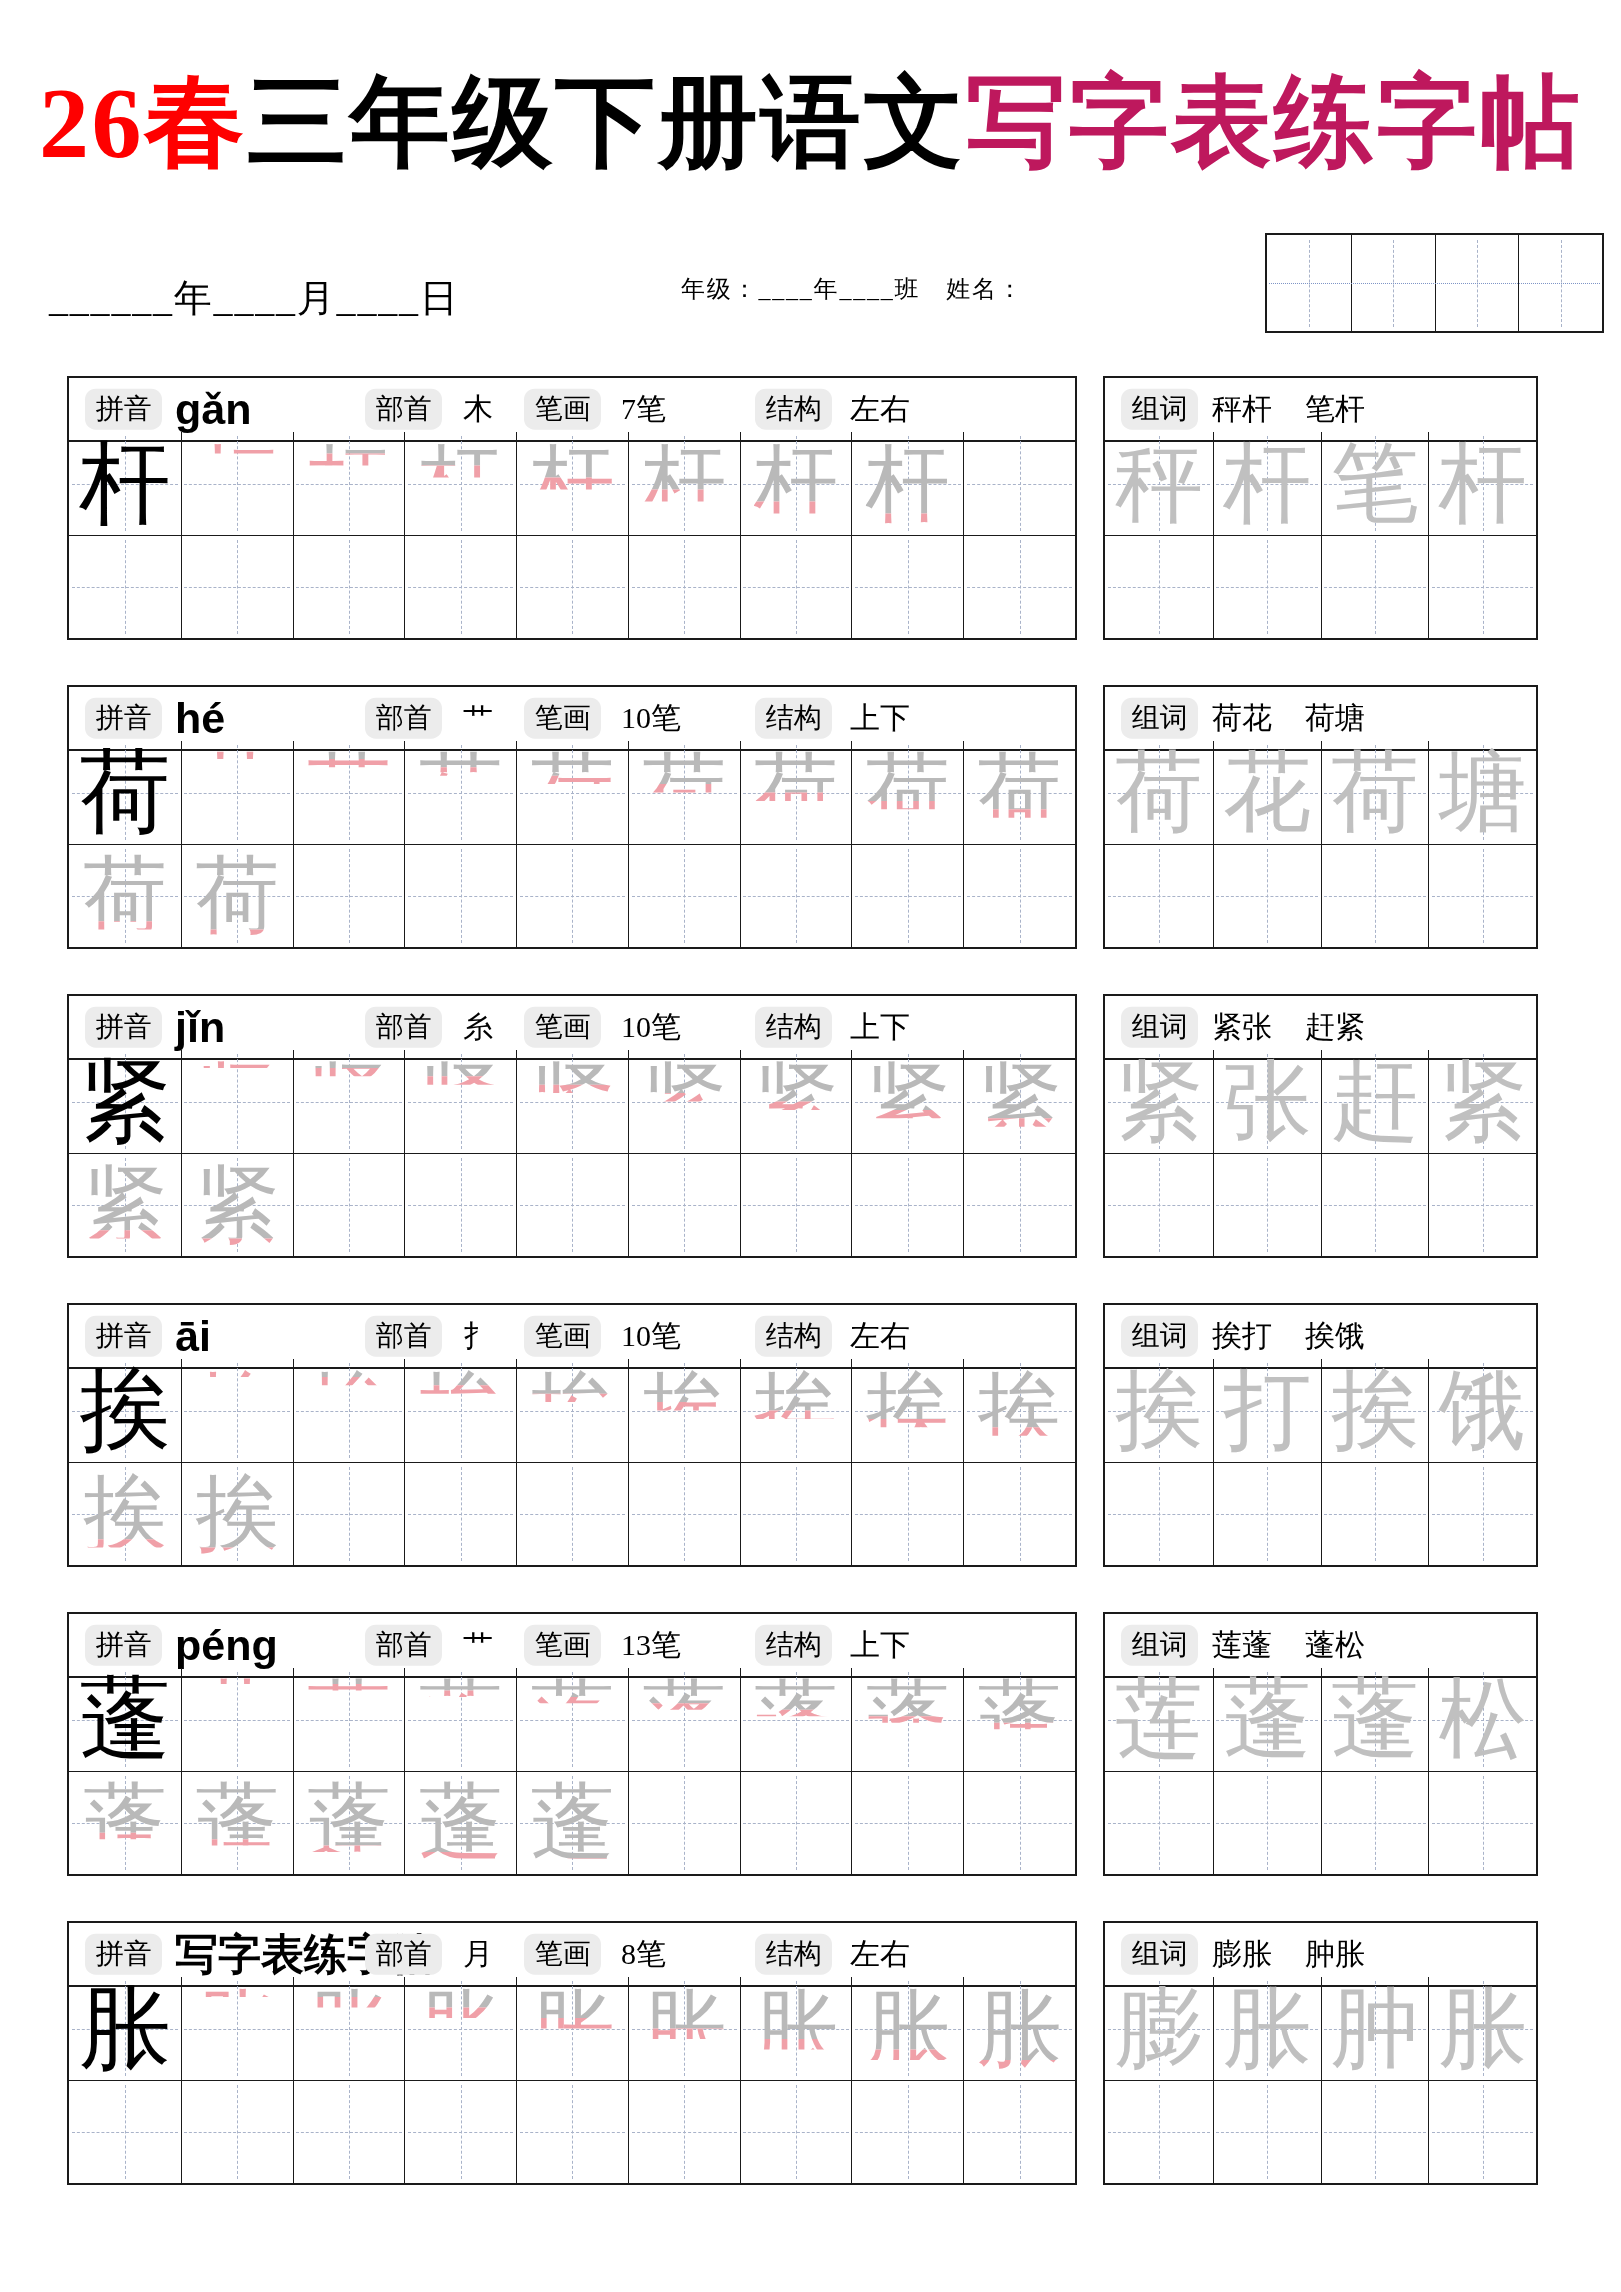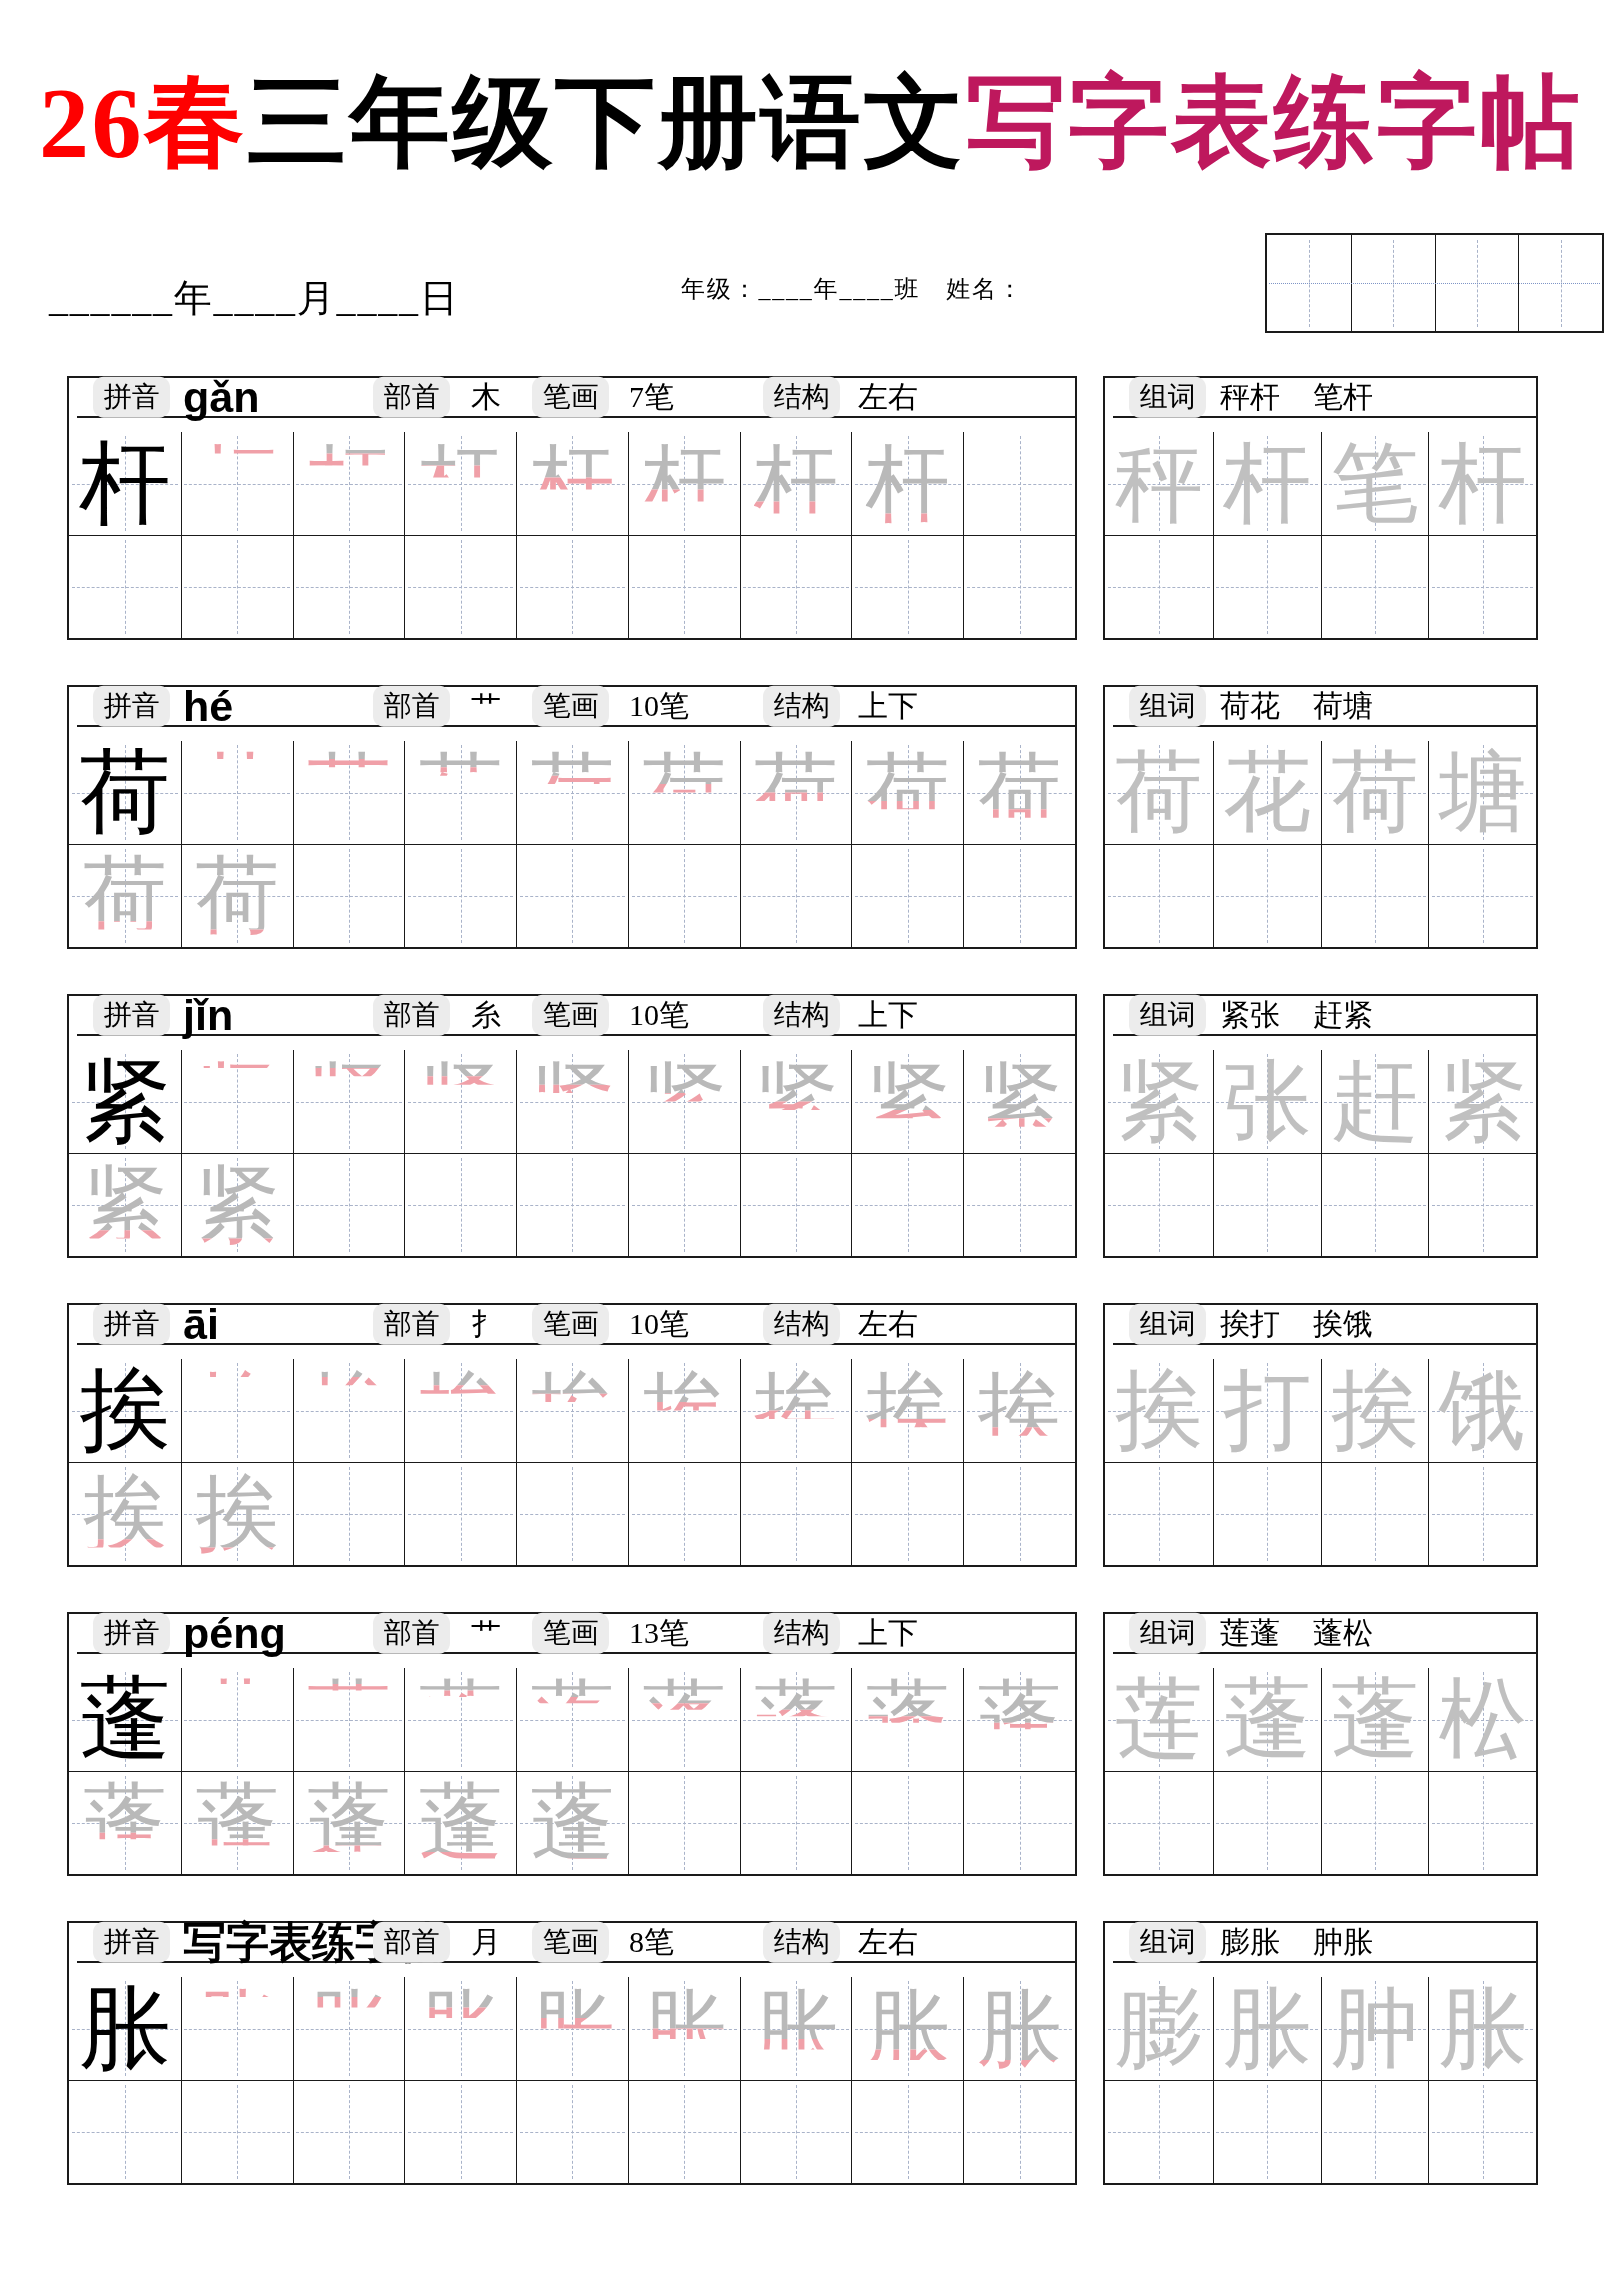--- a/index.html
+++ b/index.html
@@ -20,21 +20,21 @@
     border:2.7px solid var(--border);display:grid;grid-template-columns:repeat(4,1fr);}
   .nbox{position:relative;border-left:1.8px solid var(--border);}
   .nbox:first-child{border-left:none;}
   .nbox::before{content:"";position:absolute;left:50%;top:4.5px;bottom:4.5px;border-left:1.8px dashed var(--dash);}
   .ngrid::after{content:"";position:absolute;left:1.8px;right:1.8px;top:50%;border-top:1.8px dotted #7f95c6;}
   
   .rowsec{position:absolute;left:0;width:1621px;height:264px;}
   .blk{position:absolute;top:0;height:264px;border:2.7px solid var(--border);background:#fff;}
   .blkL{left:67px;width:1010px;}
   .blkR{left:1103px;width:435px;}
-  .bhead{position:absolute;left:0;right:0;top:0;height:40px;border-bottom:2.7px solid var(--border);margin-left:8px;}
+  .bhead{position:absolute;left:0;right:0;top:0;height:64px;border-bottom:2.7px solid var(--border);}
   .pill{position:absolute;top:50%;transform:translateY(-50%);background:var(--pill);
     border-radius:10.7px;padding:6.3px 10.7px;font-size:28px;line-height:1;white-space:nowrap;}
   .hval{position:absolute;top:50%;transform:translateY(-50%);font-size:30px;line-height:1;white-space:nowrap;}
   .hpy{font-family:"Liberation Sans",sans-serif;font-size:43px;font-weight:600;}
   .p-pinyin{left:16px;} .v-pinyin{left:106px;}
   .p-radical{left:296px;} .v-radical{left:394px;}
   .p-strokes{left:455px;} .v-strokes{left:552px;}
   .p-struct{left:686px;} .v-struct{left:781px;}
   .p-words{left:16px;} .v-word1{left:107px;} .v-word2{left:200px;}
   .pgrid{position:absolute;left:0;right:0;top:54px;bottom:0;display:grid;}

